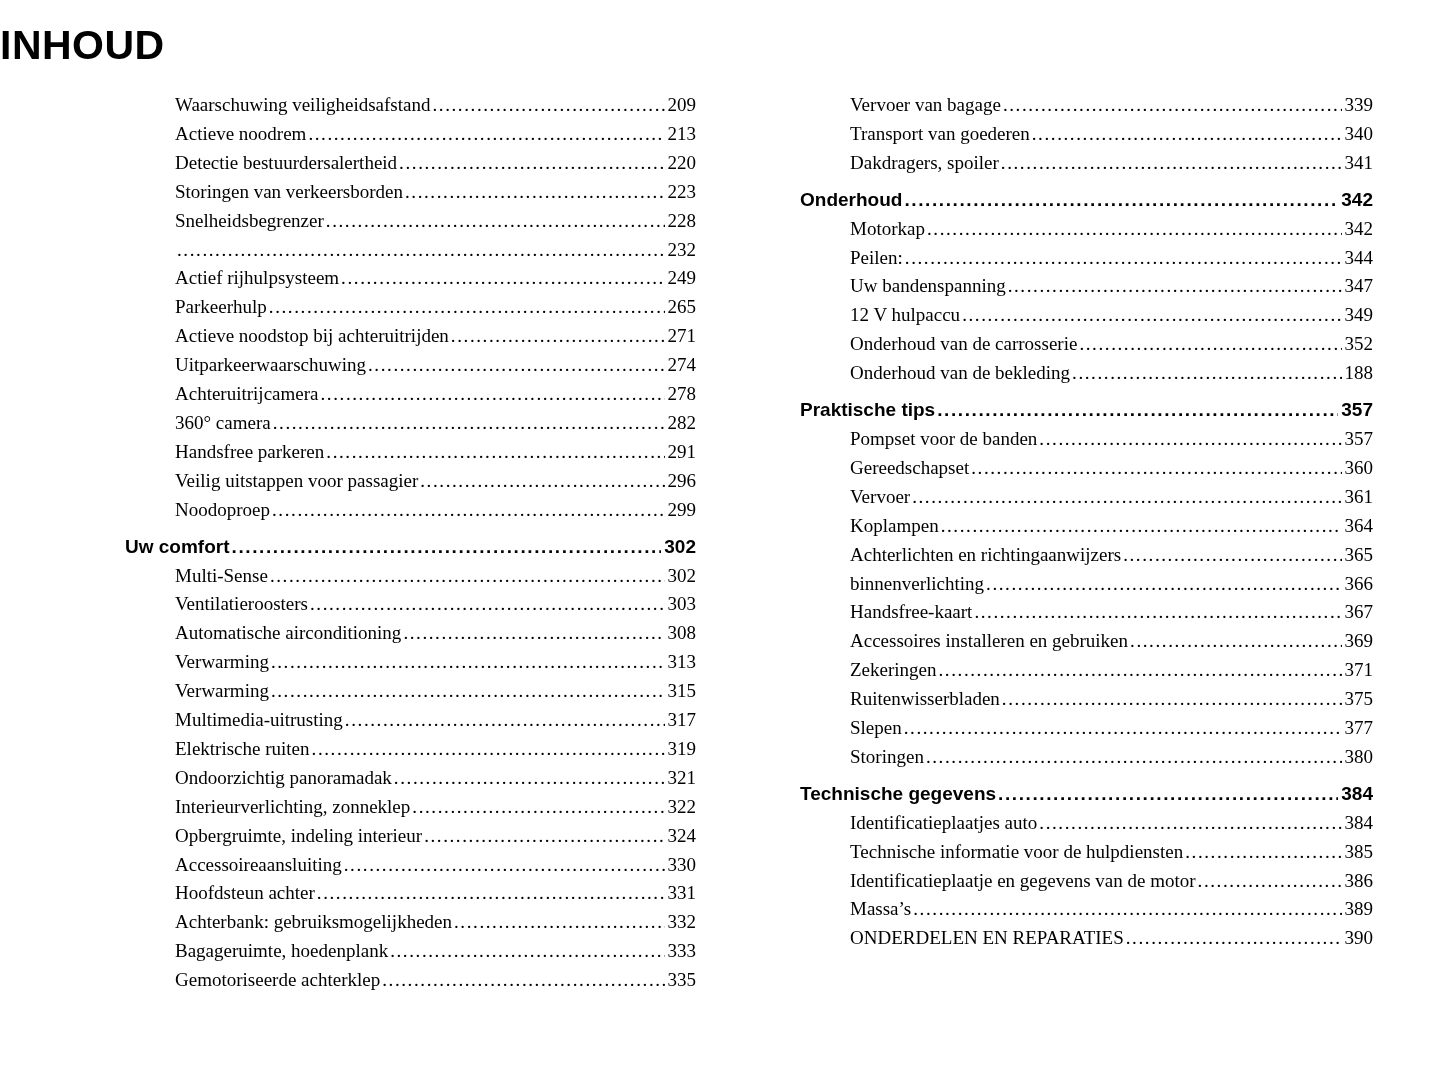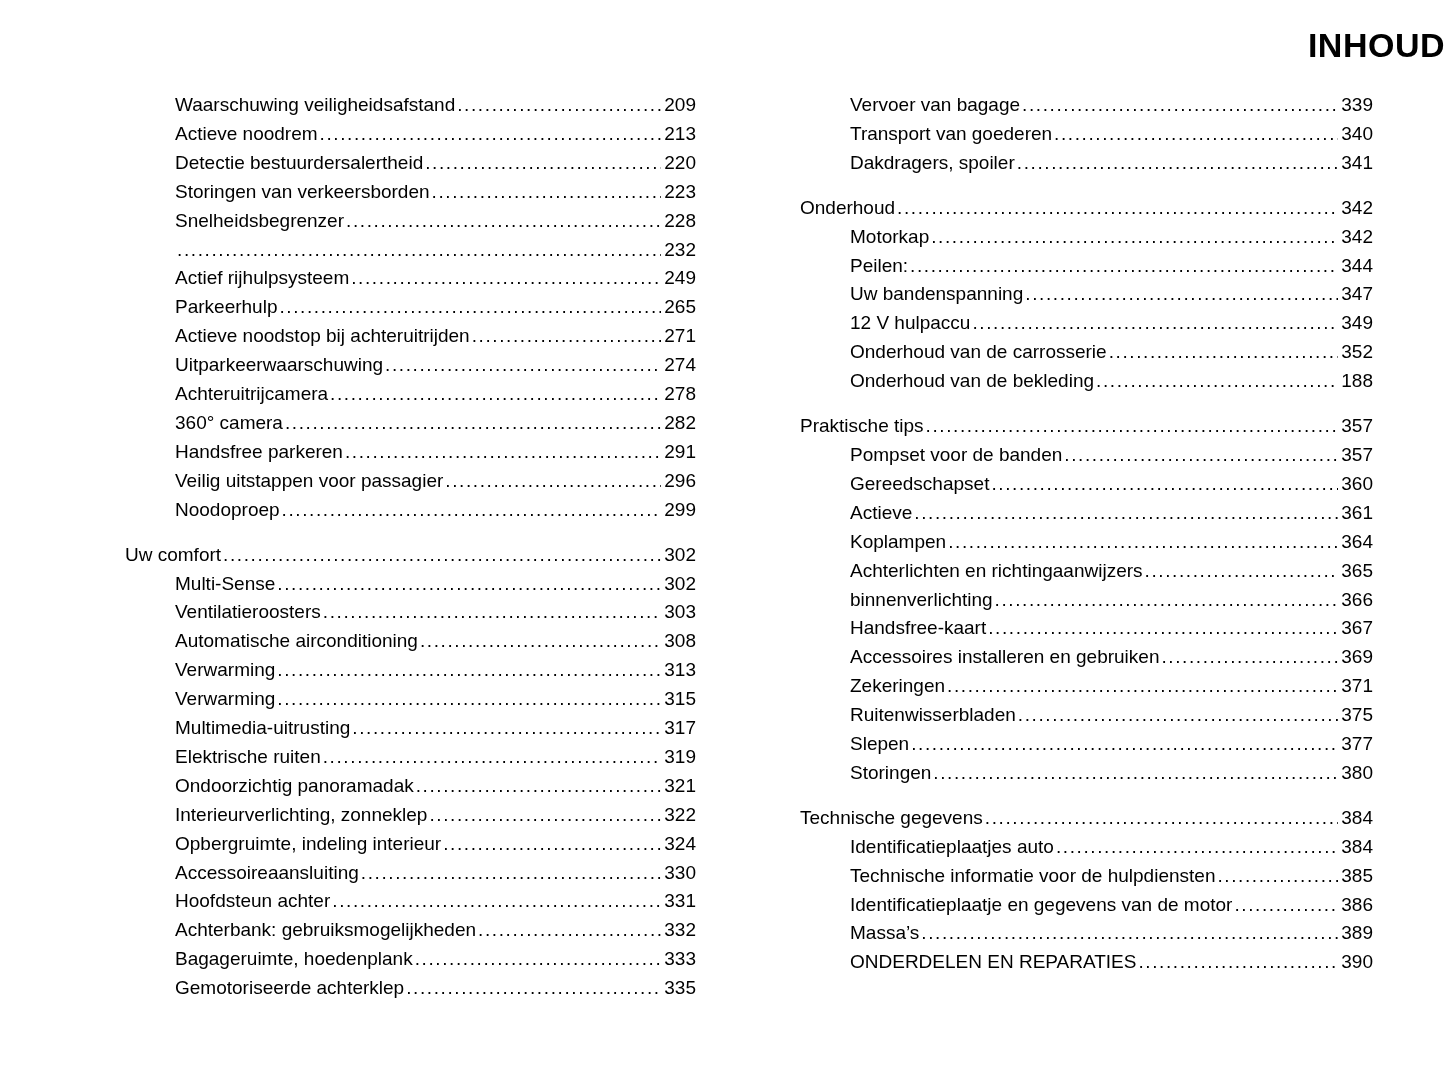--- a/index.html
+++ b/index.html
@@ -13,42 +13,42 @@
     position: relative;
     font-family: "Liberation Sans", sans-serif;
     color: #000000;
     overflow: hidden;
   }
   .page-title {
     position: absolute;
     top: 27px;
     left: 0;
     width: 100%;
-    text-align: right;
-    font-size: 34px;
+    text-align: left;
+    font-size: 41px;
     line-height: 36px;
     font-weight: bold;
     letter-spacing: 0.5px;
   }
   .toc-col {
     position: absolute;
     top: 91px;
   }
   .toc-col-left  { left: 125px; width: 571px; }
   .toc-col-right { left: 800px; width: 573px; }
 
   .toc-row {
     display: flex;
     align-items: baseline;
     line-height: 28.9px;
     font-size: 19px;
     white-space: nowrap;
   }
-  .toc-row.sub { padding-left: 50px; }
-  .toc-row.bold { font-weight: normal; margin-top: 16px; }
+  .toc-row.sub { padding-left: 50px; font-family: Liberation Serif, serif; }
+  .toc-row.bold { font-weight: bold; margin-top: 8px; }
 
   .toc-row .label { flex: 0 0 auto; }
   .toc-row .dots {
     flex: 1 1 auto;
     overflow: hidden;
     white-space: nowrap;
     margin: 0 3px 0 2px;
   }
   .toc-row .dots::after {
     content: "..........................................................................................................................................................";
@@ -281,21 +281,21 @@
       <span class="label">Pompset voor de banden</span>
       <span class="dots"></span>
       <span class="page">357</span>
     </div>
     <div class="toc-row sub">
       <span class="label">Gereedschapset</span>
       <span class="dots"></span>
       <span class="page">360</span>
     </div>
     <div class="toc-row sub">
-      <span class="label">Actieve</span>
+      <span class="label">Vervoer</span>
       <span class="dots"></span>
       <span class="page">361</span>
     </div>
     <div class="toc-row sub">
       <span class="label">Koplampen</span>
       <span class="dots"></span>
       <span class="page">364</span>
     </div>
     <div class="toc-row sub">
       <span class="label">Achterlichten en richtingaanwijzers</span>

